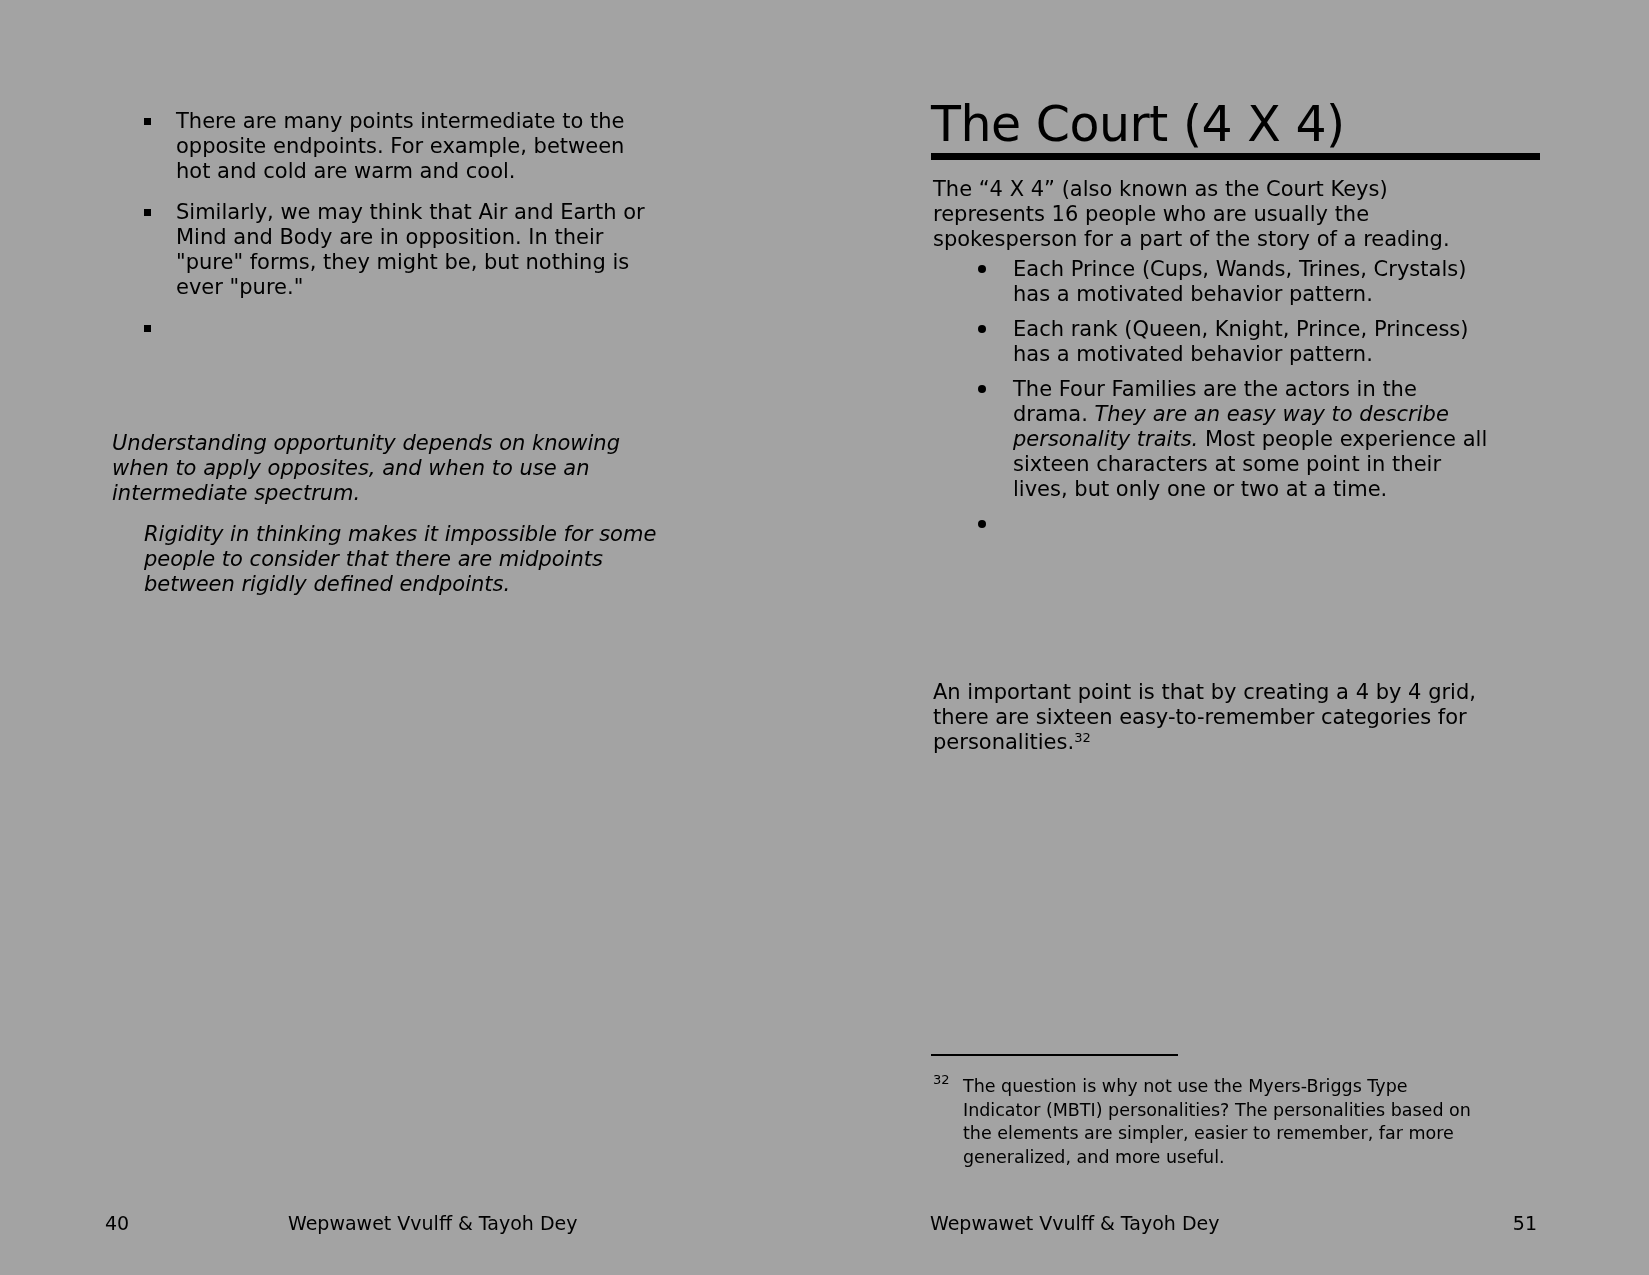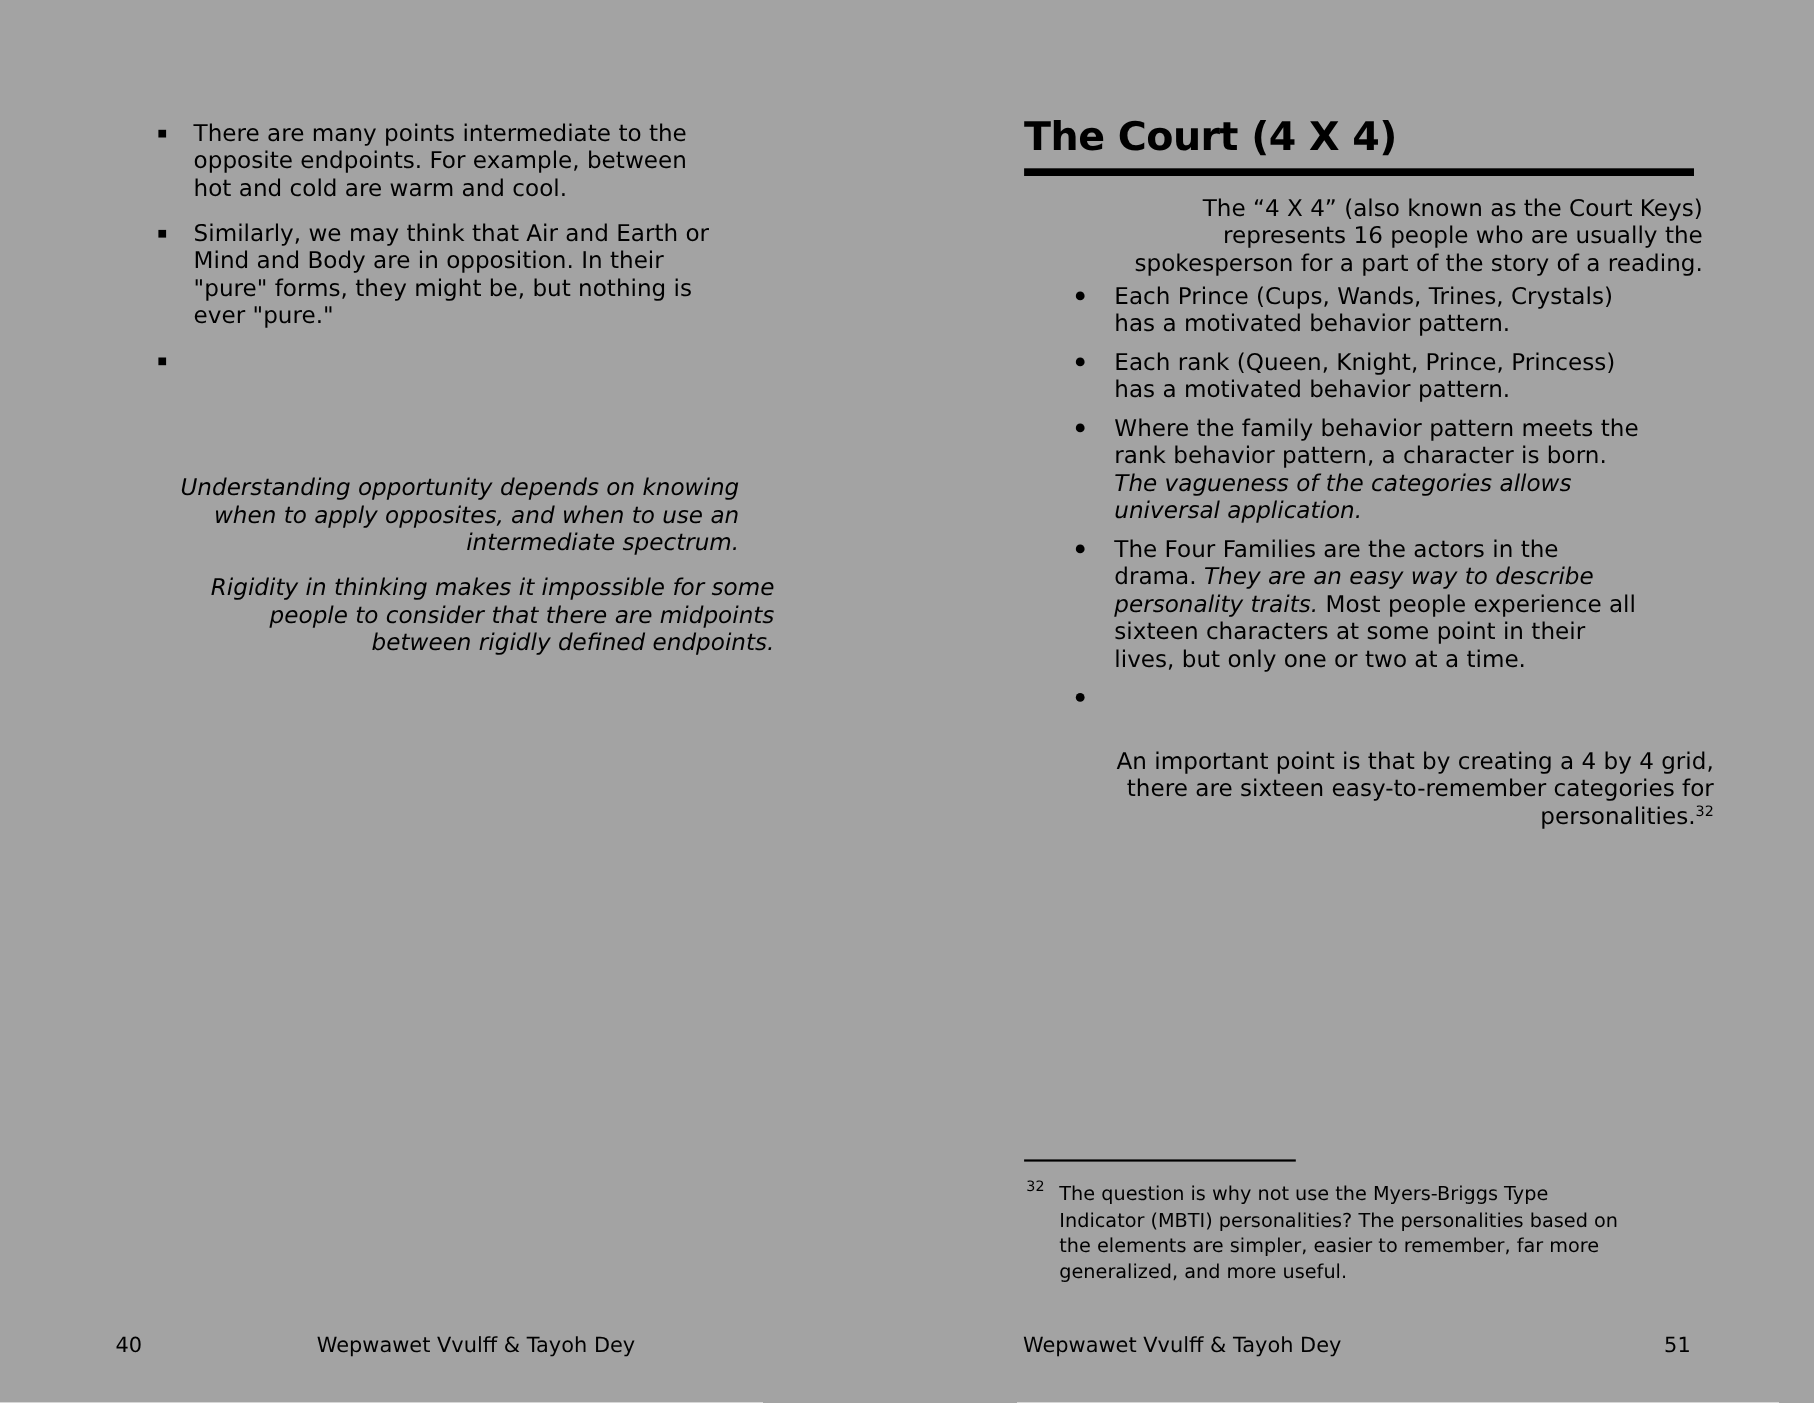--- a/index.html
+++ b/index.html
@@ -17,21 +17,20 @@
     color: #000000;
   }
   .abs { position: absolute; }
 
   
   .body-text {
     font-size: 21px;
     line-height: 25px;
     white-space: pre-line;
     color: #000000;
-    text-align: right;
   }
   .italic { font-style: italic; }
 
   
   .bullet-list { }
   .bullet-item {
     position: relative;
     font-size: 21px;
     line-height: 25px;
     white-space: pre-line;
@@ -42,23 +41,23 @@
     position: absolute;
     left: 0;
     background: #000000;
     display: block;
   }
   .squares .marker { width: 7px; height: 7px; top: 9px; }
   .dots    .marker { width: 8px; height: 8px; top: 8px; border-radius: 50%; }
 
   
   .page-heading {
-    font-size: 36px;
+    font-size: 49px;
     line-height: 47px;
-    font-weight: bold;
+    font-weight: normal;
     letter-spacing: -0.5px;
     padding-bottom: 5px;
     border-bottom: 7px solid #000000;
     margin: 0;
   }
 
   
   .fn-rule {
     height: 2px;
     background: #000000;
@@ -124,24 +123,20 @@
 
     <div class="abs body-text" style="left:933px; top:177px; width:615px;">The “4 X 4” (also known as the Court Keys)
 represents 16 people who are usually the
 spokesperson for a part of the story of a reading.</div>
 
     <div class="abs bullet-list dots" style="left:978px; top:257px; width:572px;">
         <div class="bullet-item"><span class="marker"></span><span><span>Each Prince (Cups, Wands, Trines, Crystals)
 has a motivated behavior pattern.</span></span></div>
         <div class="bullet-item"><span class="marker"></span><span><span>Each rank (Queen, Knight, Prince, Princess)
 has a motivated behavior pattern.</span></span></div>
-        <div class="bullet-item"><span class="marker"></span><span><span>Where the family behavior pattern meets the
-rank behavior pattern, a character is born.
-</span><i>The vagueness of the categories allows
-universal application.</i></span></div>
         <div class="bullet-item"><span class="marker"></span><span><span>The Four Families are the actors in the
 drama. </span><i>They are an easy way to describe
 personality traits.</i><span> Most people experience all
 sixteen characters at some point in their
 lives, but only one or two at a time.</span></span></div>
         <div class="bullet-item"><span class="marker"></span></div>
       </div>
 
     <div class="abs body-text" style="left:933px; top:680px; width:625px;"><span>An important point is that by creating a 4 by 4 grid,
 there are sixteen easy-to-remember categories for

